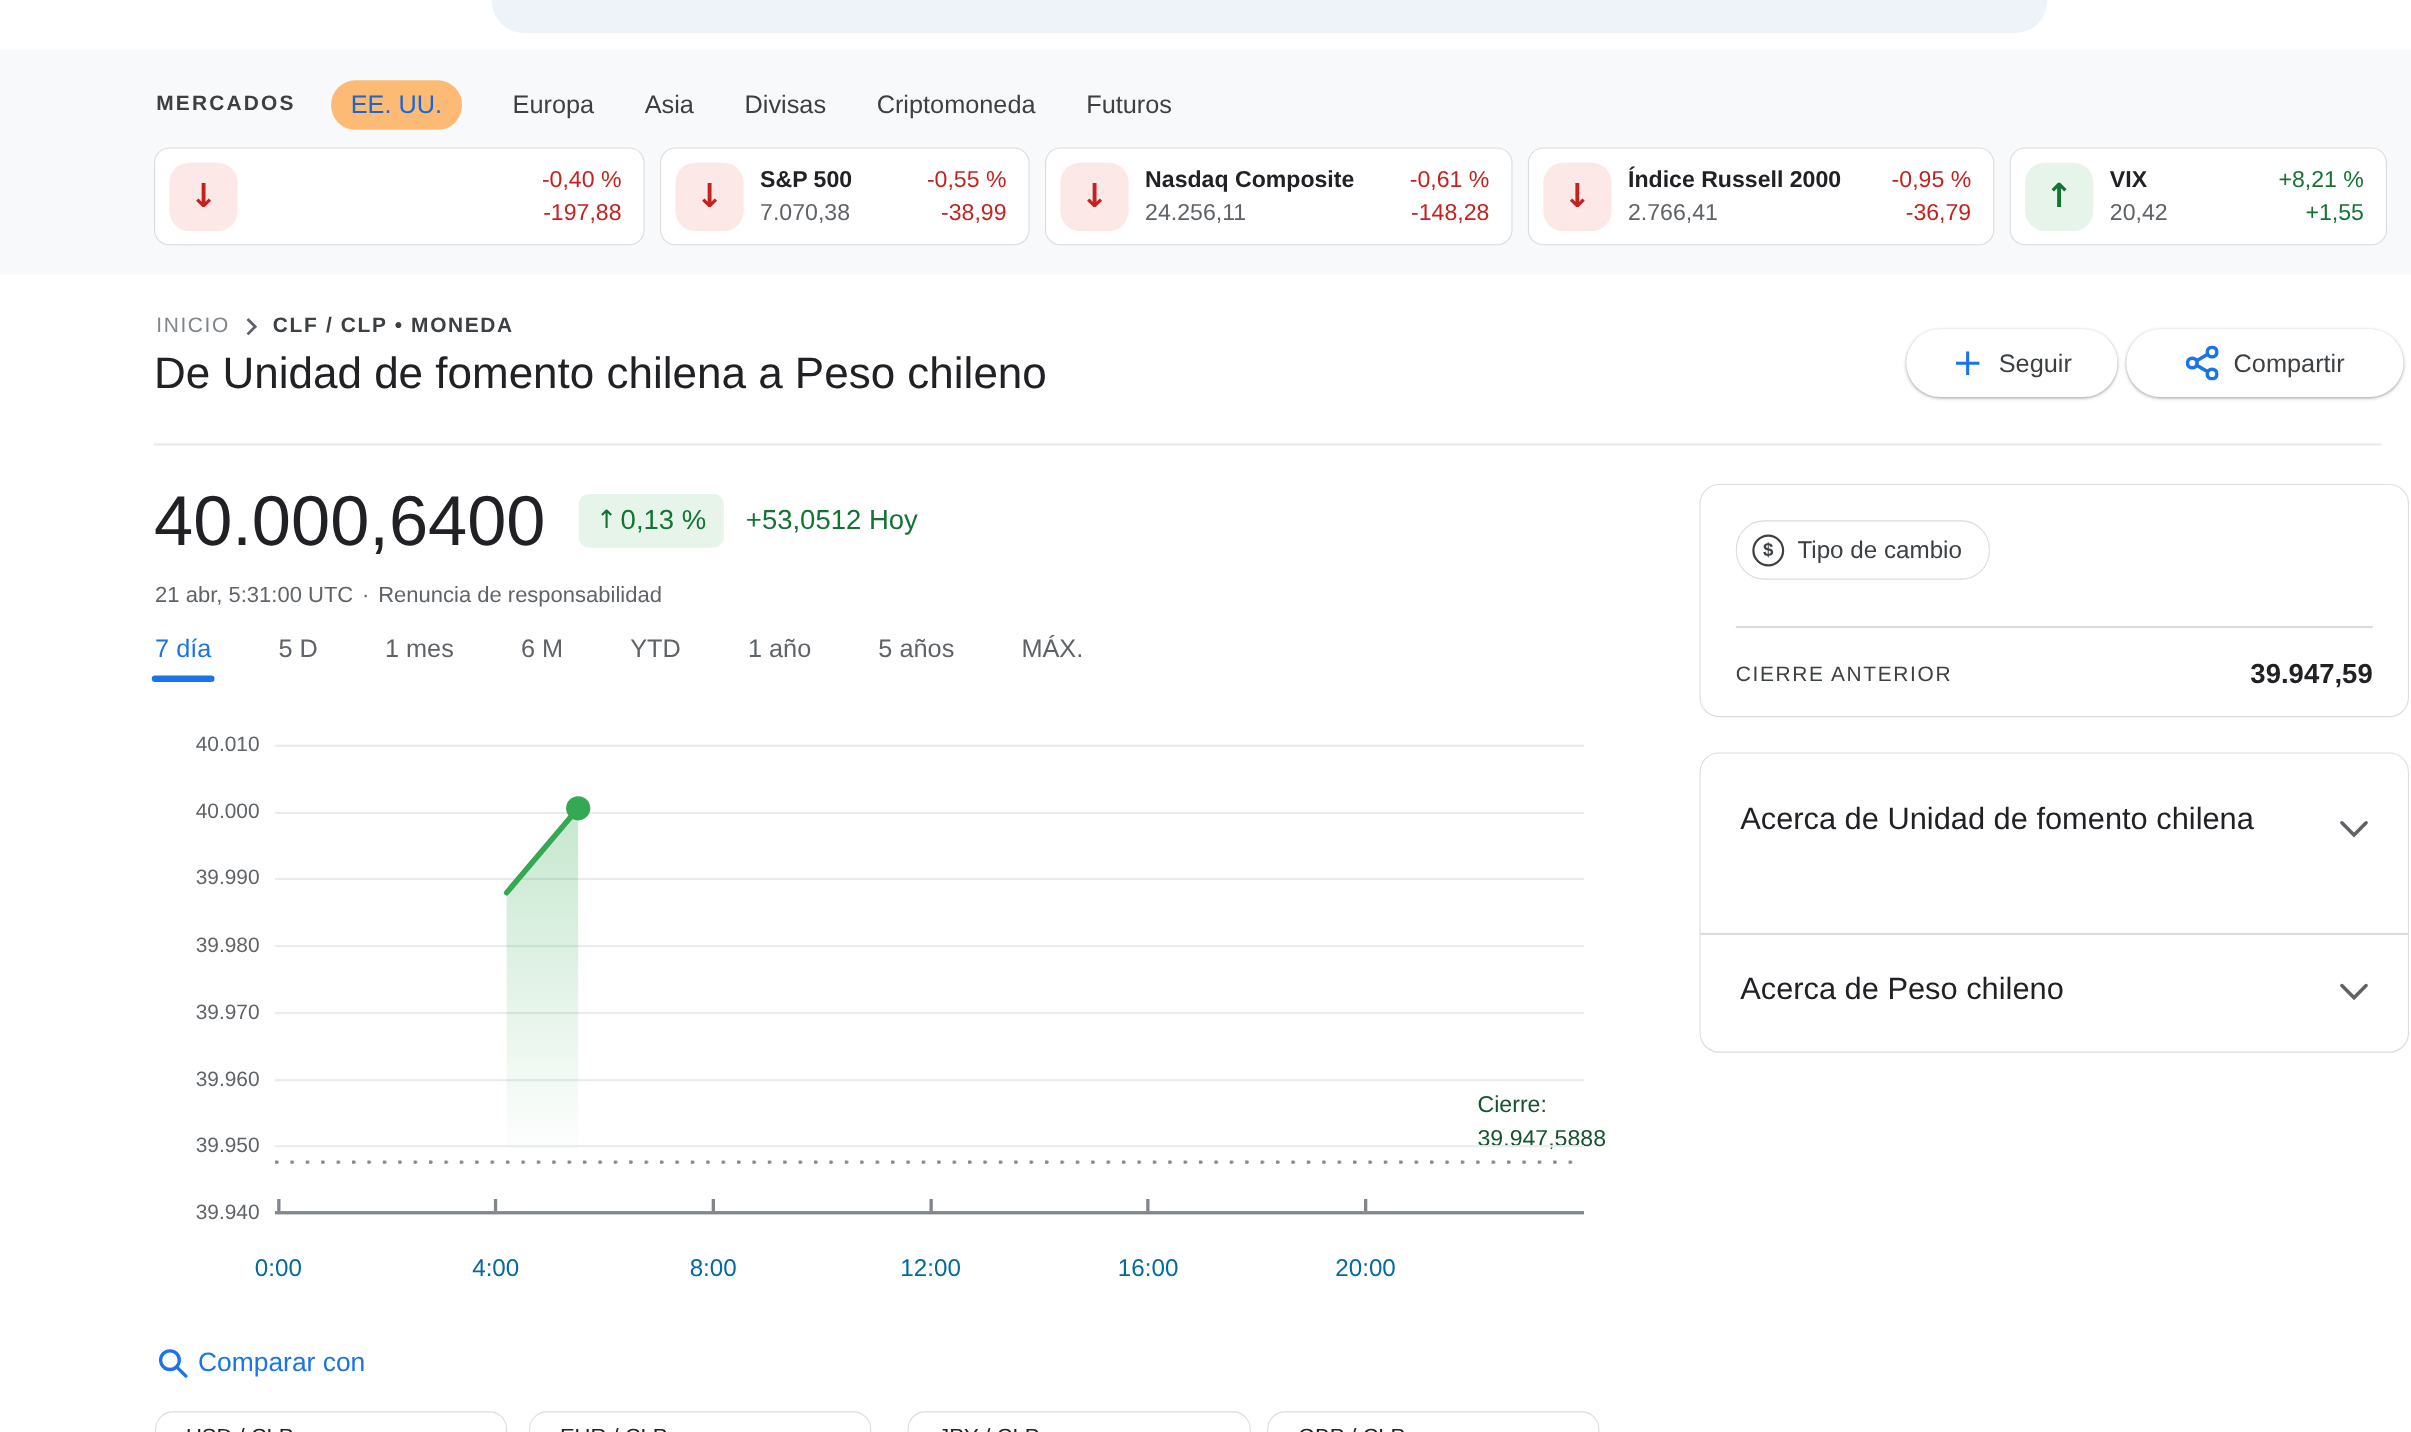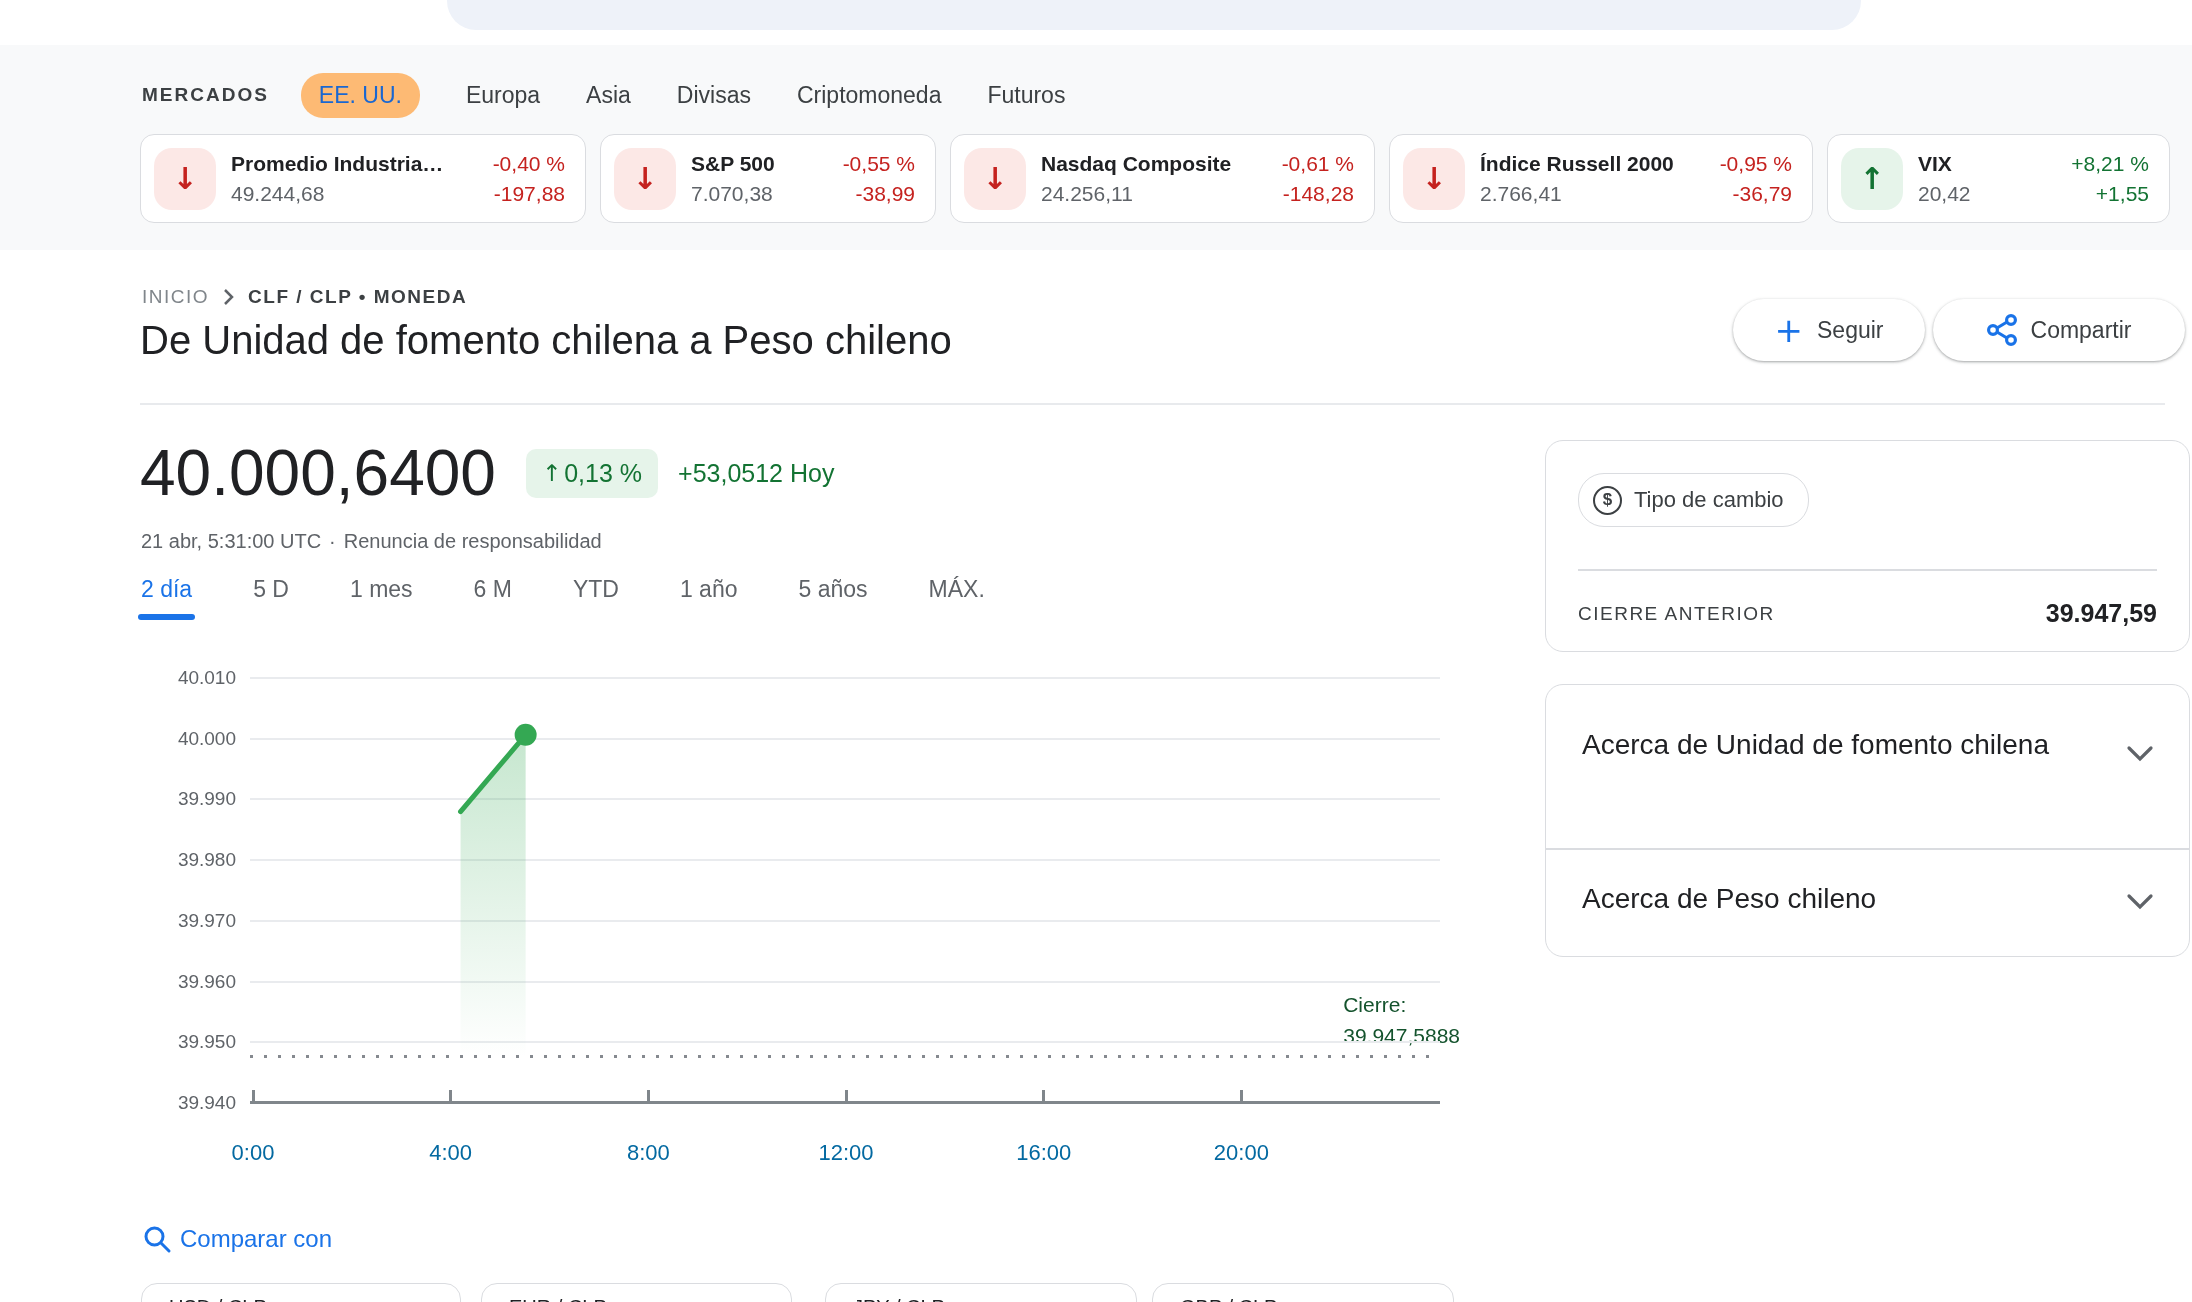--- a/index.html
+++ b/index.html
@@ -101,24 +101,20 @@
       <span class="nav-tab">Asia</span>
       <span class="nav-tab">Divisas</span>
       <span class="nav-tab">Criptomoneda</span>
       <span class="nav-tab">Futuros</span>
     </div>
     <div class="cards-row">
       <div class="mcard" style="width:446px">
         <div class="mcard-icon down">
             <span>↓</span>
           </div>
-        <div>
-          <div class="mcard-name">Promedio Industria…</div>
-          <div class="mcard-val">49.244,68</div>
-        </div>
         <div class="mcard-right">
           <div class="mcard-pct down-t">-0,40 %</div>
           <div class="mcard-chg down-t">-197,88</div>
         </div>
       </div>
       <div class="mcard" style="width:336px">
         <div class="mcard-icon down">
             <span>↓</span>
           </div>
         <div>
@@ -206,21 +202,21 @@
     </span>
     <span class="chg-today">+53,0512 Hoy</span>
   </div>
   <div class="quote-sub">
     <span>21 abr, 5:31:00 UTC</span>
     <span>·</span>
     <span>Renuncia de responsabilidad</span>
   </div>
 
   <div class="range-tabs">
-    <span class="rtab selected"><span>2 día</span><span class="underbar"></span></span>
+    <span class="rtab selected"><span>7 día</span><span class="underbar"></span></span>
     <span class="rtab">5 D</span>
     <span class="rtab">1 mes</span>
     <span class="rtab">6 M</span>
     <span class="rtab">YTD</span>
     <span class="rtab">1 año</span>
     <span class="rtab">5 años</span>
     <span class="rtab">MÁX.</span>
   </div>
 
   <div class="chart-layer" id="chart-layer">

